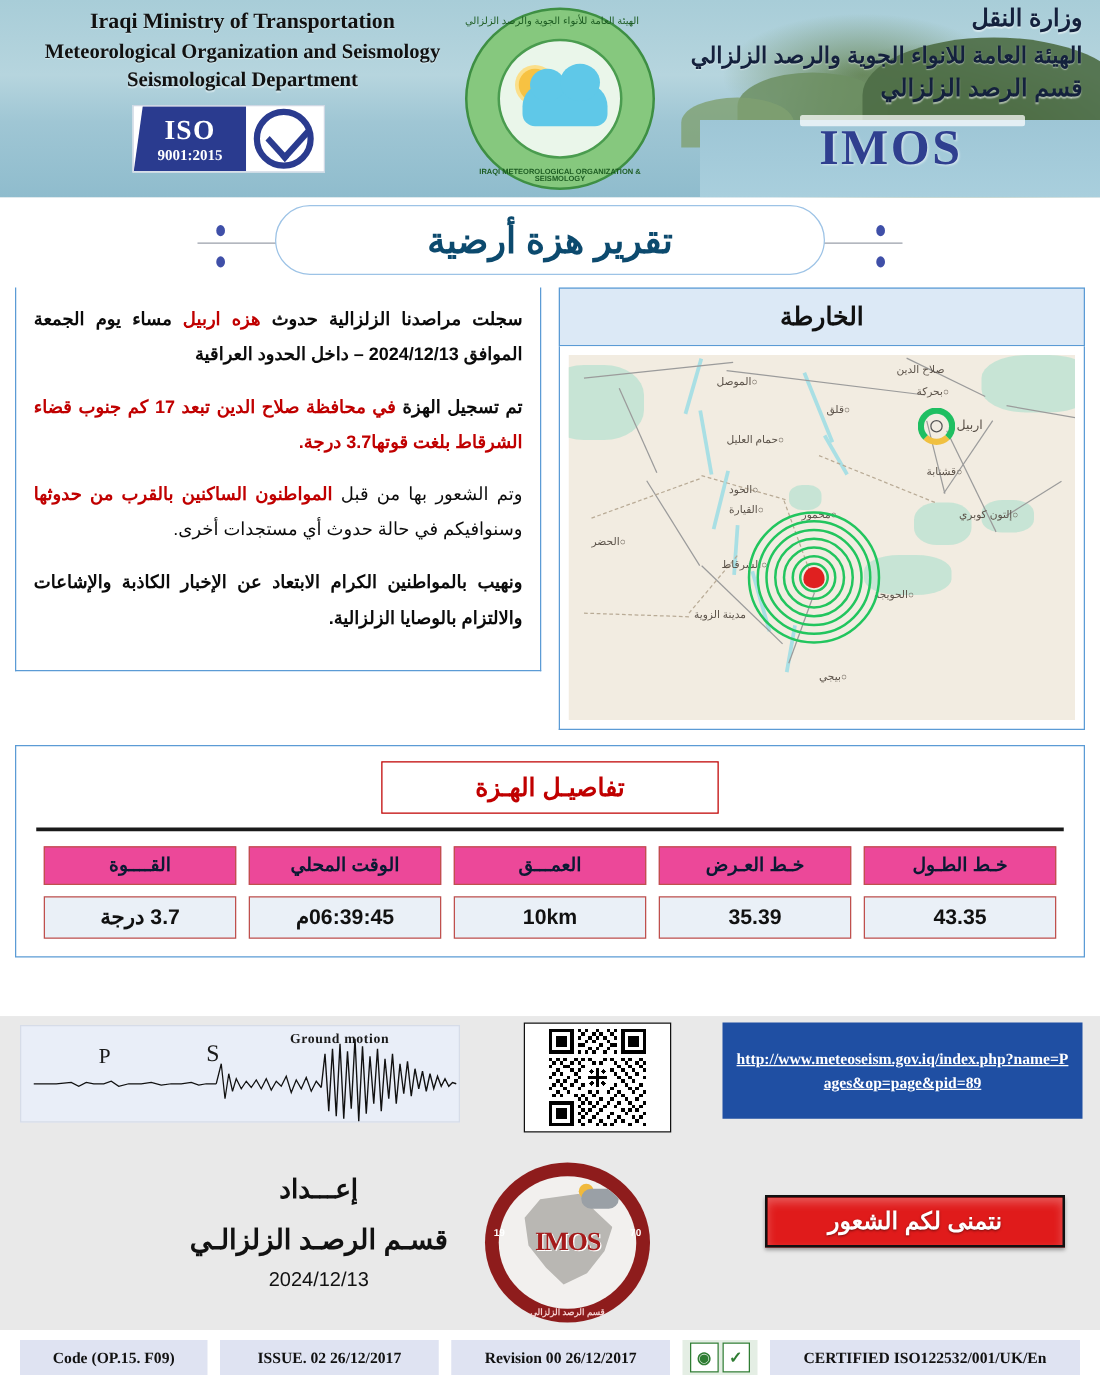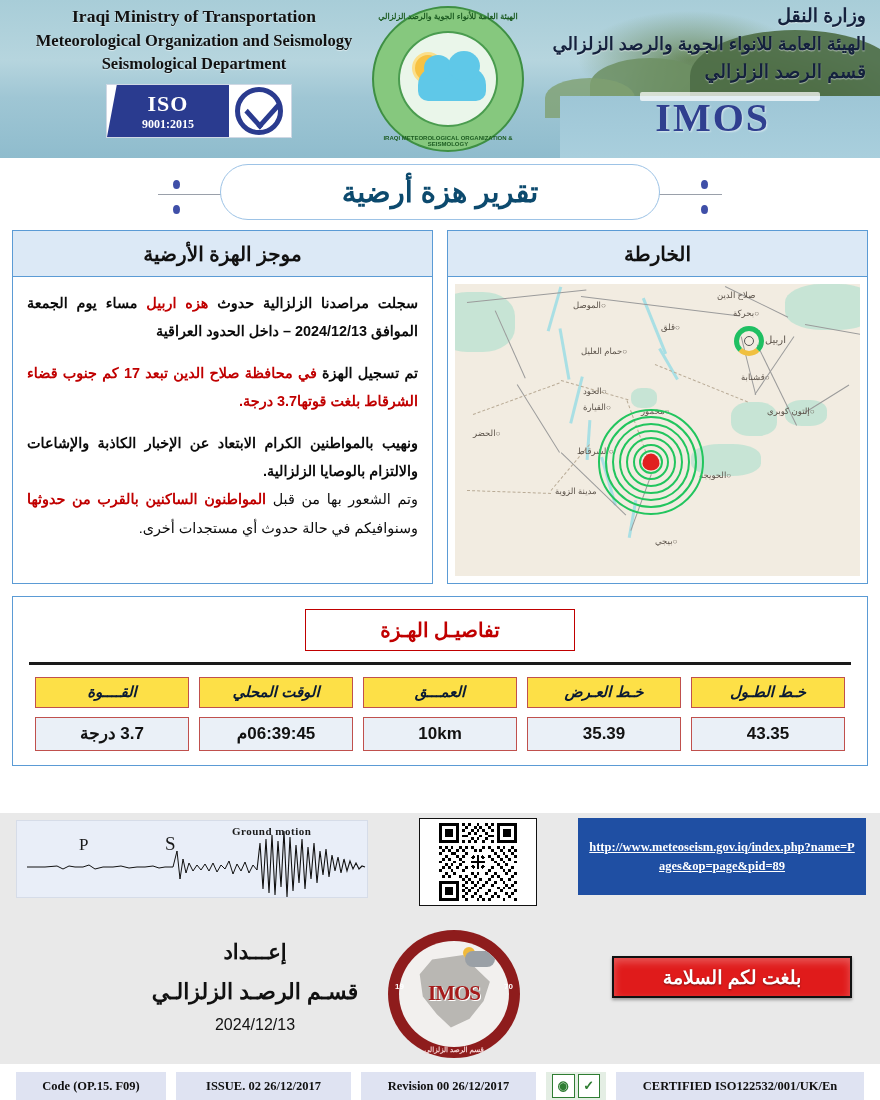--- a/index.html
+++ b/index.html
@@ -41,21 +41,21 @@
     direction:ltr; text-align:center;
     font-family:"Liberation Serif", serif; font-weight:bold;
     color:#111; text-shadow:0 1px 1px rgba(255,255,255,.55);
   }
   .hdr-en div { line-height:1.42; }
   .hdr-en .l1{ font-size:17.5px; }
   .hdr-en .l2{ font-size:16.5px; }
   .hdr-en .l3{ font-size:16.5px; }
 
   .iso-badge{
-    position:absolute; left:106px; top:84px; width:186px; height:54px;
+    position:absolute; left:106px; top:84px; width:154px; height:54px;
     background:#ffffff; border:1px solid #cfd8e4;
     display:flex; align-items:center;
   }
   .iso-badge .iso-left{
     width:62px; height:52px; position:relative; flex:none;
   }
   .iso-ring{
     position:absolute; left:6px; top:2px; width:48px; height:48px;
     border-radius:50%; border:5px solid #2a3b8f; background:#fff;
   }
@@ -98,22 +98,22 @@
   }
   .seal-cloud::before{
     content:""; position:absolute; left:6px; top:-12px; width:28px; height:26px;
     border-radius:50%; background:#5fc8e8;
   }
   .seal-cloud::after{
     content:""; position:absolute; left:30px; top:-16px; width:32px; height:30px;
     border-radius:50%; background:#5fc8e8;
   }
   .seal-txt-top{
-    position:absolute; left:0; top:6px; width:152px; text-align:center;
-    font-size:8px; color:#1d5c22; font-weight:bold;
+    position:absolute; left:0; top:6px; width:152px; text-align:left;
+    font-size:8px; color:#1d5c22; font-weight:normal;
   }
   .seal-txt-bot{
     position:absolute; left:0; bottom:5px; width:152px; text-align:center;
     font-size:6px; color:#1d5c22; font-weight:bold; direction:ltr;
   }
 
   .hdr-ar{
     position:absolute; right:14px; top:2px; width:340px;
     text-align:right; direction:rtl;
     color:#14213d; font-weight:bold;
@@ -242,23 +242,23 @@
     font-size:20px; font-weight:bold; color:#c00000;
   }
   .details-rule{
     height:2.6px; background:#1a1a1a; margin:11px 2px 12px 2px;
   }
   .dtable{
     display:flex; gap:10px; justify-content:center;
   }
   .dcol{ width:154px; }
   .dhead{
-    height:31px; background:#fde047; border:1.6px solid #c0504d;
+    height:31px; background:#ec4899; border:1.6px solid #c0504d;
     display:flex; align-items:center; justify-content:center;
-    font-size:15px; font-weight:bold; color:#0a1a33;font-style:italic;
+    font-size:15px; font-weight:bold; color:#0a1a33;
   }
   .dval{
     margin-top:9px; height:34px; background:#eaf0f7; border:1.6px solid #c0504d;
     display:flex; align-items:center; justify-content:center;
     font-size:17px; font-weight:bold; color:#111;
   }
 
   
   .media{
     position:absolute; left:0; top:813px; width:880px; height:103px;
@@ -510,32 +510,31 @@
             <div class="ring" style="width:50px;height:50px;"></div>
             <div class="ring" style="width:36px;height:36px;"></div>
             <div class="ring" style="width:24px;height:24px;"></div>
             <div class="core"></div>
           </div>
         </div>
       </div>
     </div>
 
     <div class="panel">
-      <div class="panel-head">موجز الهزة الأرضية</div>
       <div class="panel-body sum-body">
         <p class="sum-p">
           <span>سجلت مراصدنا الزلزالية حدوث </span><span class="rd">هزه اربيل</span><span> مساء يوم الجمعة الموافق 2024/12/13 – داخل الحدود العراقية</span>
         </p>
         <p class="sum-p">
           <span>تم تسجيل الهزة </span><span class="rd">في محافظة صلاح الدين تبعد 17 كم جنوب قضاء الشرقاط بلغت قوتها3.7  درجة.</span>
         </p>
-        <p class="sum-p last">ونهيب  بالمواطنين  الكرام  الابتعاد  عن  الإخبار  الكاذبة والإشاعات والالتزام بالوصايا الزلزالية.</p>
         <p class="sum-p nrm">
           <span>وتم  الشعور بها من قبل </span><span class="rd-light">المواطنون الساكنين بالقرب من حدوثها</span><span> وسنوافيكم في حالة حدوث أي مستجدات أخرى.</span>
         </p>
+        <p class="sum-p last">ونهيب  بالمواطنين  الكرام  الابتعاد  عن  الإخبار  الكاذبة والإشاعات والالتزام بالوصايا الزلزالية.</p>
       </div>
     </div>
   </div>
 
   <div class="details">
     <div class="details-title">تفاصيـل الهـزة</div>
     <div class="details-rule"></div>
     <div class="dtable">
       <div class="dcol">
         <div class="dhead">خـط الطـول</div>
@@ -794,21 +793,21 @@
       <div class="seal2-sun"></div>
       <div class="seal2-cloud"></div>
       <div class="seal2-word">IMOS</div>
     </div>
     <span class="seal2-y l">19</span>
     <span class="seal2-y r">70</span>
     <div class="seal2-ar">قسم الرصد الزلزالي</div>
   </div>
 
   <div class="safety">
-    <span>بلغت لكم السلامة</span>
+    <span>نتمنى لكم الشعور</span>
   </div>
 </div>
 
 <div class="certbar">
   <div class="inner">
     <div class="cert-cell c1">Code (OP.15. F09)</div>
     <div class="cert-cell c2">ISSUE. 02 26/12/2017</div>
     <div class="cert-cell c3">Revision 00 26/12/2017</div>
     <div class="cert-cell c4">
       <span class="cert-mini">◉</span>

